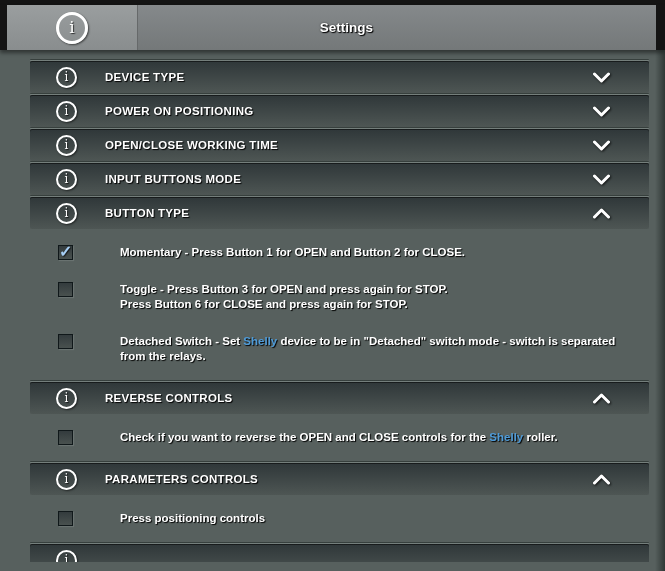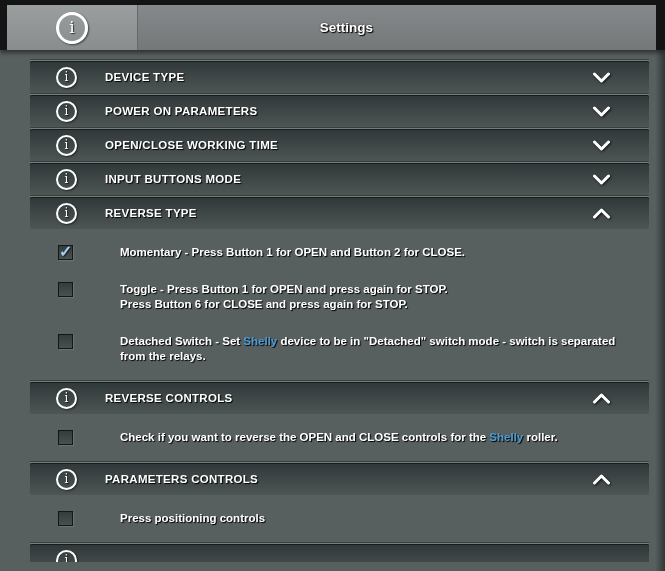--- a/index.html
+++ b/index.html
@@ -164,21 +164,21 @@
         <polyline fill="none" stroke="#ffffff" stroke-width="3" stroke-linecap="round" stroke-linejoin="round" points="2.5,3 9.5,10 16.5,3"></polyline>
       </svg>
     </div>
 
     <div class="divider"></div>
   </div>
 
   <div class="section">
     <div class="section-bar">
       <span class="info-icon">i</span>
-      <span class="section-label">POWER ON PARAMETERS</span>
+      <span class="section-label">POWER ON POSITIONING</span>
       <svg class="chevron" viewBox="0 0 19 13">
         <polyline fill="none" stroke="#ffffff" stroke-width="3" stroke-linecap="round" stroke-linejoin="round" points="2.5,3 9.5,10 16.5,3"></polyline>
       </svg>
     </div>
 
     <div class="divider"></div>
   </div>
 
   <div class="section">
     <div class="section-bar">
@@ -200,38 +200,38 @@
         <polyline fill="none" stroke="#ffffff" stroke-width="3" stroke-linecap="round" stroke-linejoin="round" points="2.5,3 9.5,10 16.5,3"></polyline>
       </svg>
     </div>
 
     <div class="divider"></div>
   </div>
 
   <div class="section">
     <div class="section-bar">
       <span class="info-icon">i</span>
-      <span class="section-label">REVERSE TYPE</span>
+      <span class="section-label">BUTTON TYPE</span>
       <svg class="chevron" viewBox="0 0 19 13">
         <polyline fill="none" stroke="#ffffff" stroke-width="3" stroke-linecap="round" stroke-linejoin="round" points="2.5,10 9.5,3 16.5,10"></polyline>
       </svg>
     </div>
     <div class="section-content">
   <div class="opt">
     <span class="checkbox checked">
       <span class="check">✓</span>
     </span>
     <span class="opt-label"><span>Momentary - Press Button 1 for OPEN and Button 2 for CLOSE.</span></span>
   </div>
 
   <div class="opt">
     <span class="checkbox">
       
     </span>
-    <span class="opt-label"><span>Toggle - Press Button 1 for OPEN and press again for STOP.</span><br><span>Press Button 6 for CLOSE and press again for STOP.</span></span>
+    <span class="opt-label"><span>Toggle - Press Button 3 for OPEN and press again for STOP.</span><br><span>Press Button 6 for CLOSE and press again for STOP.</span></span>
   </div>
 
   <div class="opt">
     <span class="checkbox">
       
     </span>
     <span class="opt-label"><span>Detached Switch - Set </span><span class="lnk">Shelly</span><span> device to be in "Detached" switch mode - switch is separated from the relays.</span></span>
   </div>
 </div>
     <div class="divider"></div>

